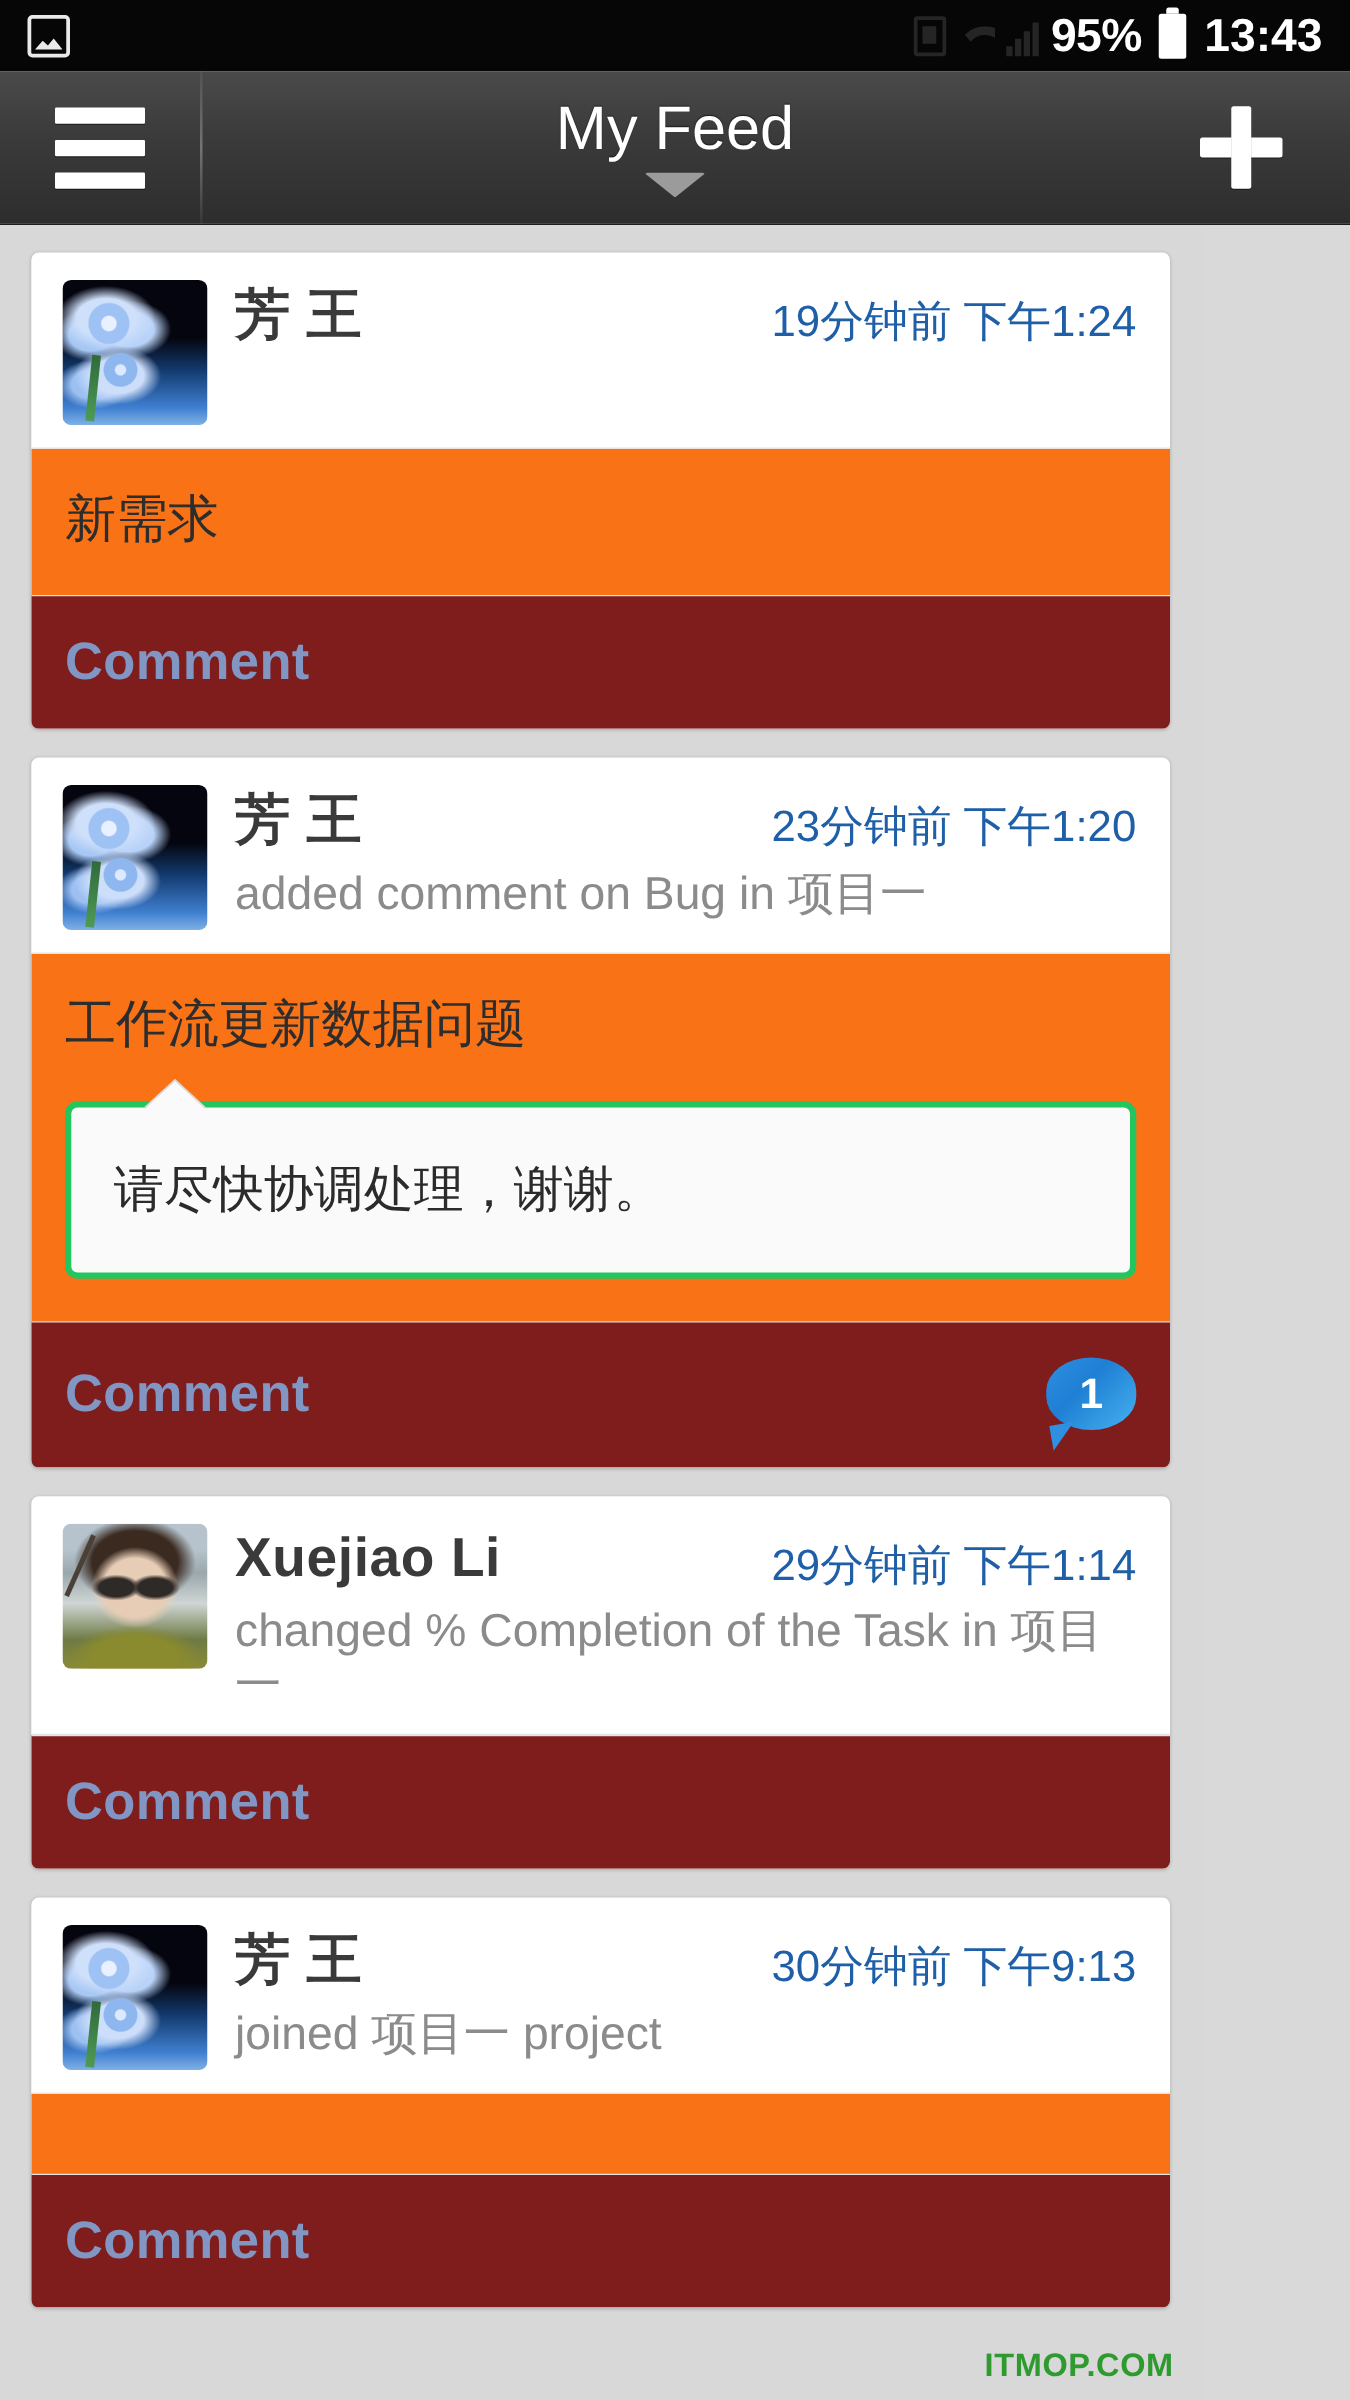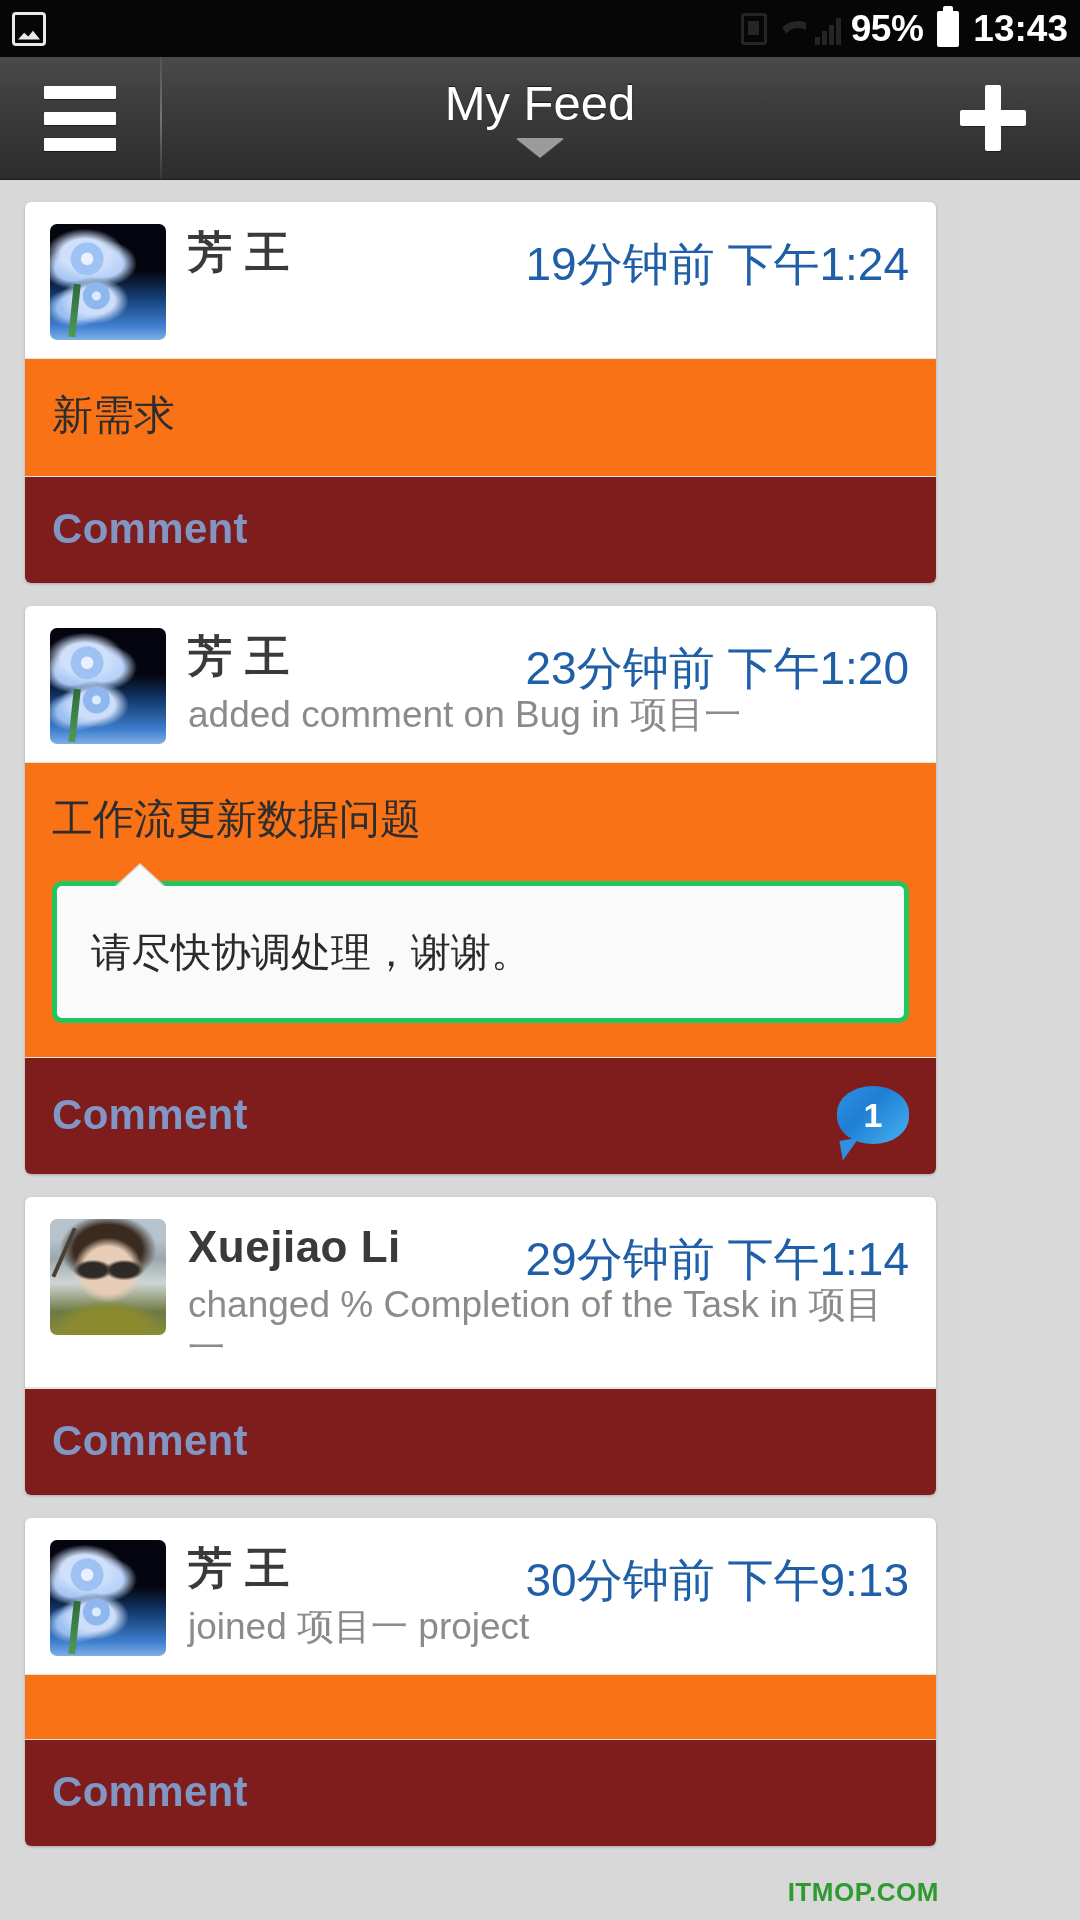--- a/index.html
+++ b/index.html
@@ -9,21 +9,21 @@
     font-family:"Liberation Sans", "DejaVu Sans", sans-serif;
     overflow:hidden;
   }
 
   
   .statusbar {
     position:relative;
     height:57px; width:1080px;
     background:#060606;
     display:flex; align-items:center;
-    padding:0 12px;
+    padding:0 22px;
     gap:48px;
   }
   .sb-left { display:flex; align-items:center; gap:16px; }
   .sb-right {
     margin-left:auto; display:flex; align-items:center; gap:10px;
     color:#ffffff;
   }
   .sb-dim { display:flex; align-items:flex-end; gap:9px; opacity:0.12; }
   .icon-gallery {
     width:34px; height:34px;
@@ -184,21 +184,21 @@
   .name {
     font-size:44px; font-weight:700; color:#3a3a3a; line-height:1.08;
     letter-spacing:0.5px;
   }
   .subtitle {
     margin-top:14px;
     font-size:37px; color:#8b8b8b; font-weight:400; line-height:1.15;
   }
   .timestamp {
     position:absolute; right:27px; top:32px;
-    font-size:46px; color:#1f5fa8; font-weight:400; white-space:nowrap;
+    font-size:35px; color:#1f5fa8; font-weight:400; white-space:nowrap;
   }
 
   .card-body { padding:30px 27px 34px 27px; background:#f97316; }
   .body-title {
     font-size:41px; color:#2d2d2d; line-height:1.3; font-weight:400;
   }
   .bubble {
     margin-top:34px;
     position:relative;
     border:5px solid #22c55e;

